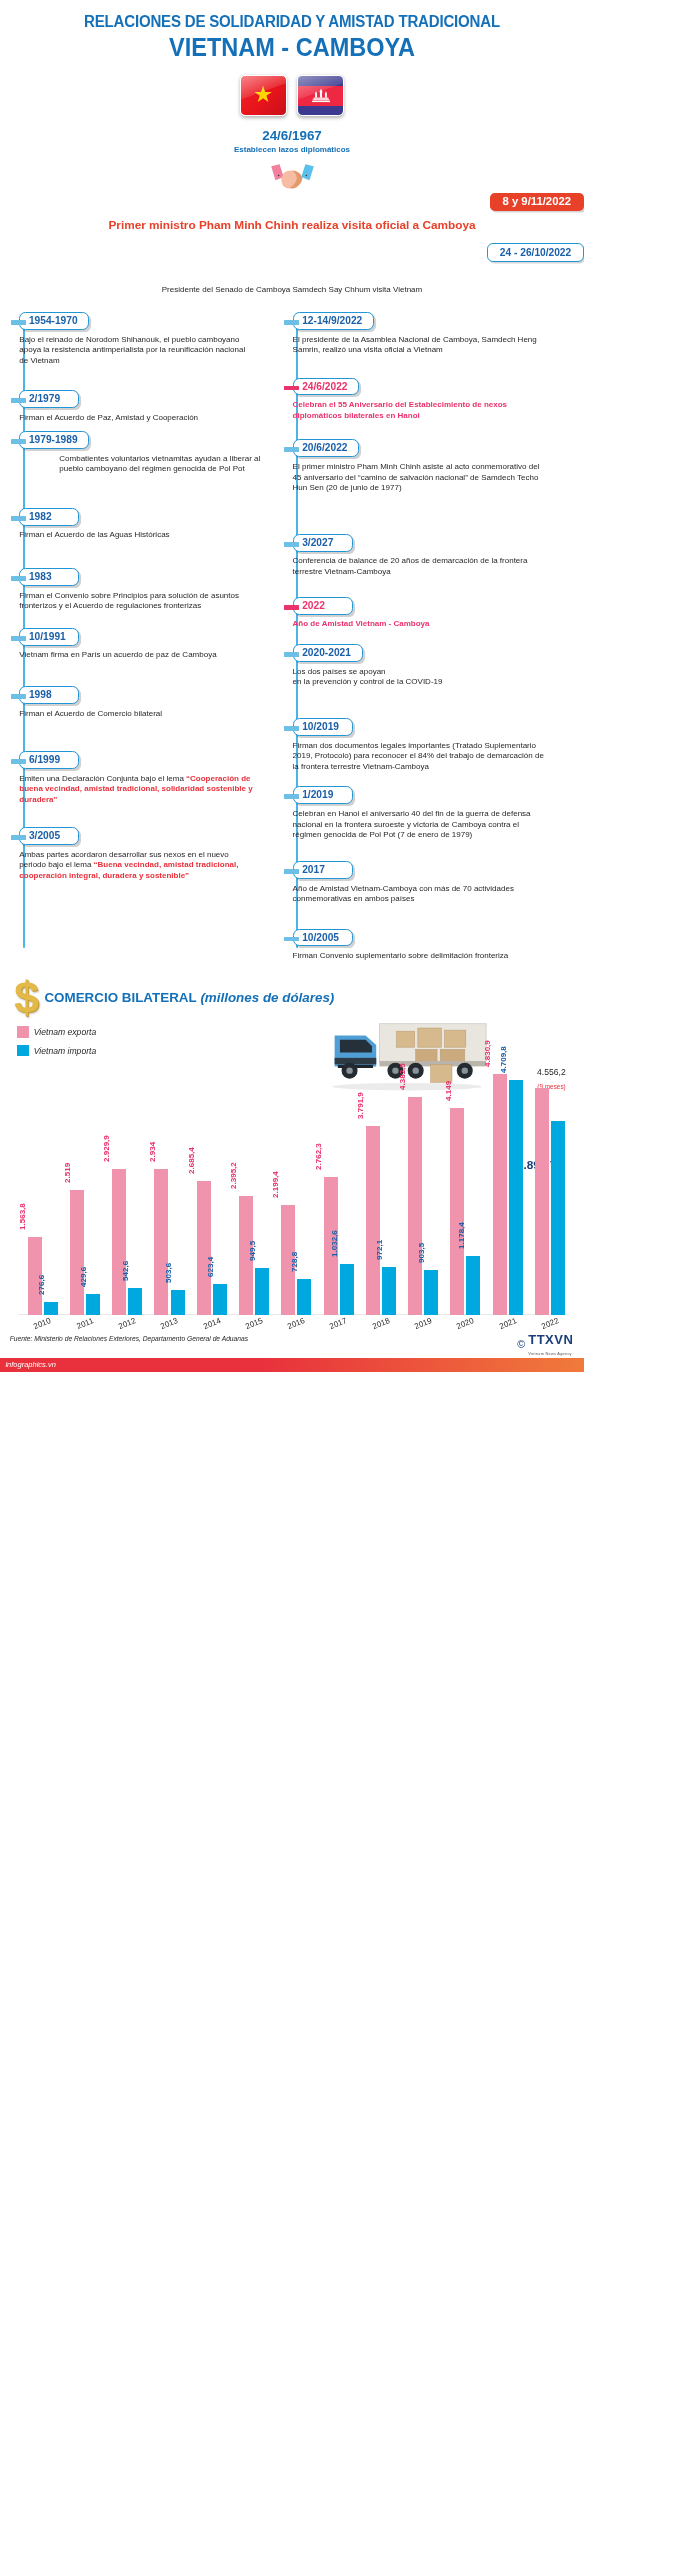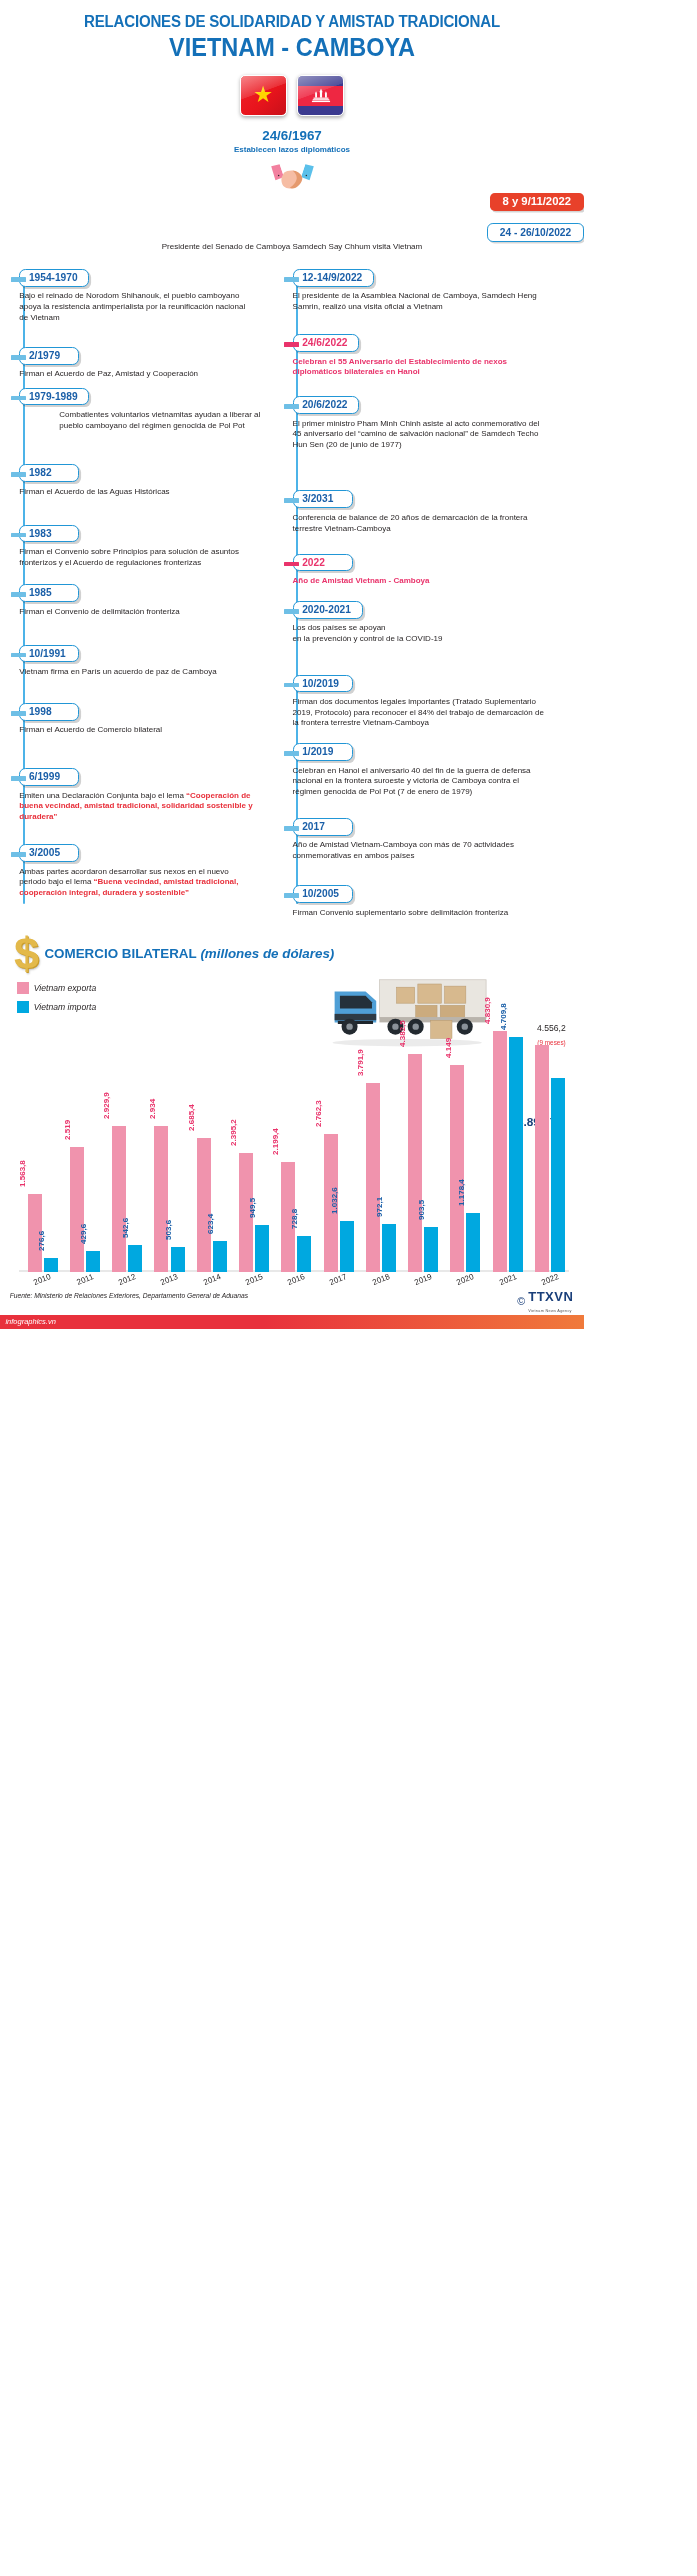--- a/index.html
+++ b/index.html
@@ -83,21 +83,21 @@
 
   
   .pill-blue-outline {
     display:inline-block;
     background:#fff; border: 1.1px solid #2196d6;
     color:#1a5fa8; font-weight:bold; font-size: 10.2px;
     padding: 2.7px 11.8px 3.2px; border-radius: 5.9px;
     box-shadow: 1.6px 1.6px 0 rgba(0,0,0,0.16);
   }
   .blue-sub {
-    margin-top: 0; text-align:center;
+    margin-top: 23px; text-align:center;
     font-size: 8px; color:#231f20;
   }
 
   
   .timelines {
     position: relative;
     margin-top: 18px;
     padding: 0 7.5px;
     display:flex;
     gap: 0px;
@@ -289,49 +289,49 @@
       <path d="M30,20 C36,16 46,14 52,18 C58,22 62,26 62,30 C62,36 56,44 48,48 C42,51 34,50 30,46 C26,42 24,34 26,28 Z" fill="#f6bda4"></path>
       <path d="M46,16 C54,16 62,22 64,28 C66,34 60,44 52,48 C48,50 44,50 41,48 C48,44 54,36 54,30 C54,24 50,19 46,16 Z" fill="#e59a6e"></path>
       <circle cx="20" cy="25" r="1.4" fill="#2b2b2b"></circle>
       <circle cx="72" cy="25" r="1.4" fill="#2b2b2b"></circle>
     </svg>
   </div>
 
   <div class="center">
     <span class="pill-red">8 y 9/11/2022</span>
   </div>
+  <div class="red-head">Primer ministro Pham Minh Chinh realiza visita oficial a Camboya</div>
 
   <div class="center" style="margin-top:11.8px;">
     <span class="pill-blue-outline">24 - 26/10/2022</span>
   </div>
   <div class="blue-sub">Presidente del Senado de Camboya Samdech Say Chhum visita Vietnam</div>
 
   <div class="timelines">
     <div class="col col-left">
       <div class="rail rail-left"></div>
       <div id="left-items">
           <div class="tl-item" style="margin-bottom: 23.6px;"><div class="connector"></div><div class="chip">1954-1970</div><div class="tl-text" style="white-space: pre-line;">Bajo el reinado de Norodom Shihanouk, el pueblo camboyano apoya la resistencia antimperialista por la reunificación nacional de Vietnam</div></div>
           <div class="tl-item" style=""><div class="connector"></div><div class="chip">2/1979</div><div class="tl-text" style="white-space: pre-line;">Firman el Acuerdo de Paz, Amistad y Cooperación</div></div>
           <div class="tl-item" style="margin-bottom: 33px;"><div class="connector"></div><div class="chip">1979-1989</div><div class="tl-text" style="white-space: pre-line; margin-left: 40px;">Combatientes voluntarios vietnamitas ayudan a liberar al pueblo camboyano del régimen genocida de Pol Pot</div></div>
           <div class="tl-item" style="margin-bottom: 27px;"><div class="connector"></div><div class="chip">1982</div><div class="tl-text" style="white-space: pre-line;">Firman el Acuerdo de las Aguas Históricas</div></div>
           <div class="tl-item" style="margin-bottom: 16px;"><div class="connector"></div><div class="chip">1983</div><div class="tl-text" style="white-space: pre-line;">Firman el Convenio sobre Principios para solución de asuntos fronterizos y el Acuerdo de regulaciones fronterizas</div></div>
-          <div class="tl-item" style="margin-bottom: 27px;"><div class="connector"></div><div class="chip">1985</div><div class="tl-text" style="white-space: pre-line;">Firman el Convenio de delimitación fronteriza</div></div>
           <div class="tl-item" style="margin-bottom: 25px;"><div class="connector"></div><div class="chip">10/1991</div><div class="tl-text" style="white-space: pre-line;">Vietnam firma en París un acuerdo de paz de Camboya</div></div>
           <div class="tl-item" style="margin-bottom: 32px;"><div class="connector"></div><div class="chip">1998</div><div class="tl-text" style="white-space: pre-line;">Firman el Acuerdo de Comercio bilateral</div></div>
           <div class="tl-item" style="margin-bottom: 21.5px;"><div class="connector"></div><div class="chip">6/1999</div><div class="tl-text"><span>Emiten una Declaración Conjunta bajo el lema </span><span class="hl-red">“Cooperación de buena vecindad, amistad  tradicional, solidaridad sostenible y duradera"</span></div></div>
           <div class="tl-item" style="margin-bottom: 0px;"><div class="connector"></div><div class="chip">3/2005</div><div class="tl-text"><span>Ambas partes acordaron desarrollar sus nexos en el nuevo periodo bajo el lema </span><span class="hl-red">“Buena vecindad, amistad tradicional, cooperación integral, duradera y sostenible”</span></div></div>
         </div>
     </div>
     <div class="col col-right">
       <div class="rail rail-right"></div>
       <div id="right-items">
           <div class="tl-item" style="margin-bottom: 21.5px;"><div class="connector"></div><div class="chip">12-14/9/2022</div><div class="tl-text" style="white-space: pre-line;">El presidente de la Asamblea Nacional de Camboya, Samdech Heng Samrin, realizó una visita oficial a Vietnam</div></div>
           <div class="tl-item" style="margin-bottom: 18px;"><div class="connector pink"></div><div class="chip pink-txt">24/6/2022</div><div class="tl-text all-pink" style="white-space: pre-line;">Celebran el 55 Aniversario del Establecimiento de nexos diplomáticos bilaterales en Hanoi</div></div>
           <div class="tl-item" style="margin-bottom: 40px;"><div class="connector"></div><div class="chip">20/6/2022</div><div class="tl-text" style="white-space: pre-line;">El primer ministro Pham Minh Chinh asiste al acto conmemorativo del 45 aniversario del “camino de salvación nacional” de Samdech Techo Hun Sen (20 de junio de 1977)</div></div>
-          <div class="tl-item" style="margin-bottom: 19.3px;"><div class="connector"></div><div class="chip">3/2031</div><div class="tl-text" style="white-space: pre-line;">Conferencia de balance de 20 años de demarcación de la frontera terrestre Vietnam-Camboya</div></div>
+          <div class="tl-item" style="margin-bottom: 19.3px;"><div class="connector"></div><div class="chip">3/2027</div><div class="tl-text" style="white-space: pre-line;">Conferencia de balance de 20 años de demarcación de la frontera terrestre Vietnam-Camboya</div></div>
           <div class="tl-item" style="margin-bottom: 14px;"><div class="connector pink"></div><div class="chip pink-txt">2022</div><div class="tl-text all-pink" style="white-space: pre-line;">Año de Amistad Vietnam - Camboya</div></div>
           <div class="tl-item" style="margin-bottom: 30px;"><div class="connector"></div><div class="chip">2020-2021</div><div class="tl-text" style="white-space: pre-line;">Los dos países se apoyan
 en la prevención y control de la COVID-19</div></div>
           <div class="tl-item" style="margin-bottom: 14px;"><div class="connector"></div><div class="chip">10/2019</div><div class="tl-text" style="white-space: pre-line;">Firman dos documentos legales importantes (Tratado Suplementario 2019, Protocolo) para reconocer el 84% del trabajo de demarcación de la frontera terrestre Vietnam-Camboya</div></div>
           <div class="tl-item" style="margin-bottom: 20.4px;"><div class="connector"></div><div class="chip">1/2019</div><div class="tl-text" style="white-space: pre-line;">Celebran en Hanoi el aniversario 40 del fin de la guerra de defensa nacional en la frontera suroeste y victoria de Camboya contra el régimen genocida de Pol Pot (7 de enero de 1979)</div></div>
           <div class="tl-item" style="margin-bottom: 23.6px;"><div class="connector"></div><div class="chip">2017</div><div class="tl-text" style="white-space: pre-line;">Año de Amistad Vietnam-Camboya con más de 70 actividades conmemorativas en ambos países</div></div>
           <div class="tl-item" style="margin-bottom: 0px;"><div class="connector"></div><div class="chip">10/2005</div><div class="tl-text" style="white-space: pre-line;">Firman Convenio suplementario sobre delimitación fronteriza</div></div>
         </div>
     </div>
   </div>

